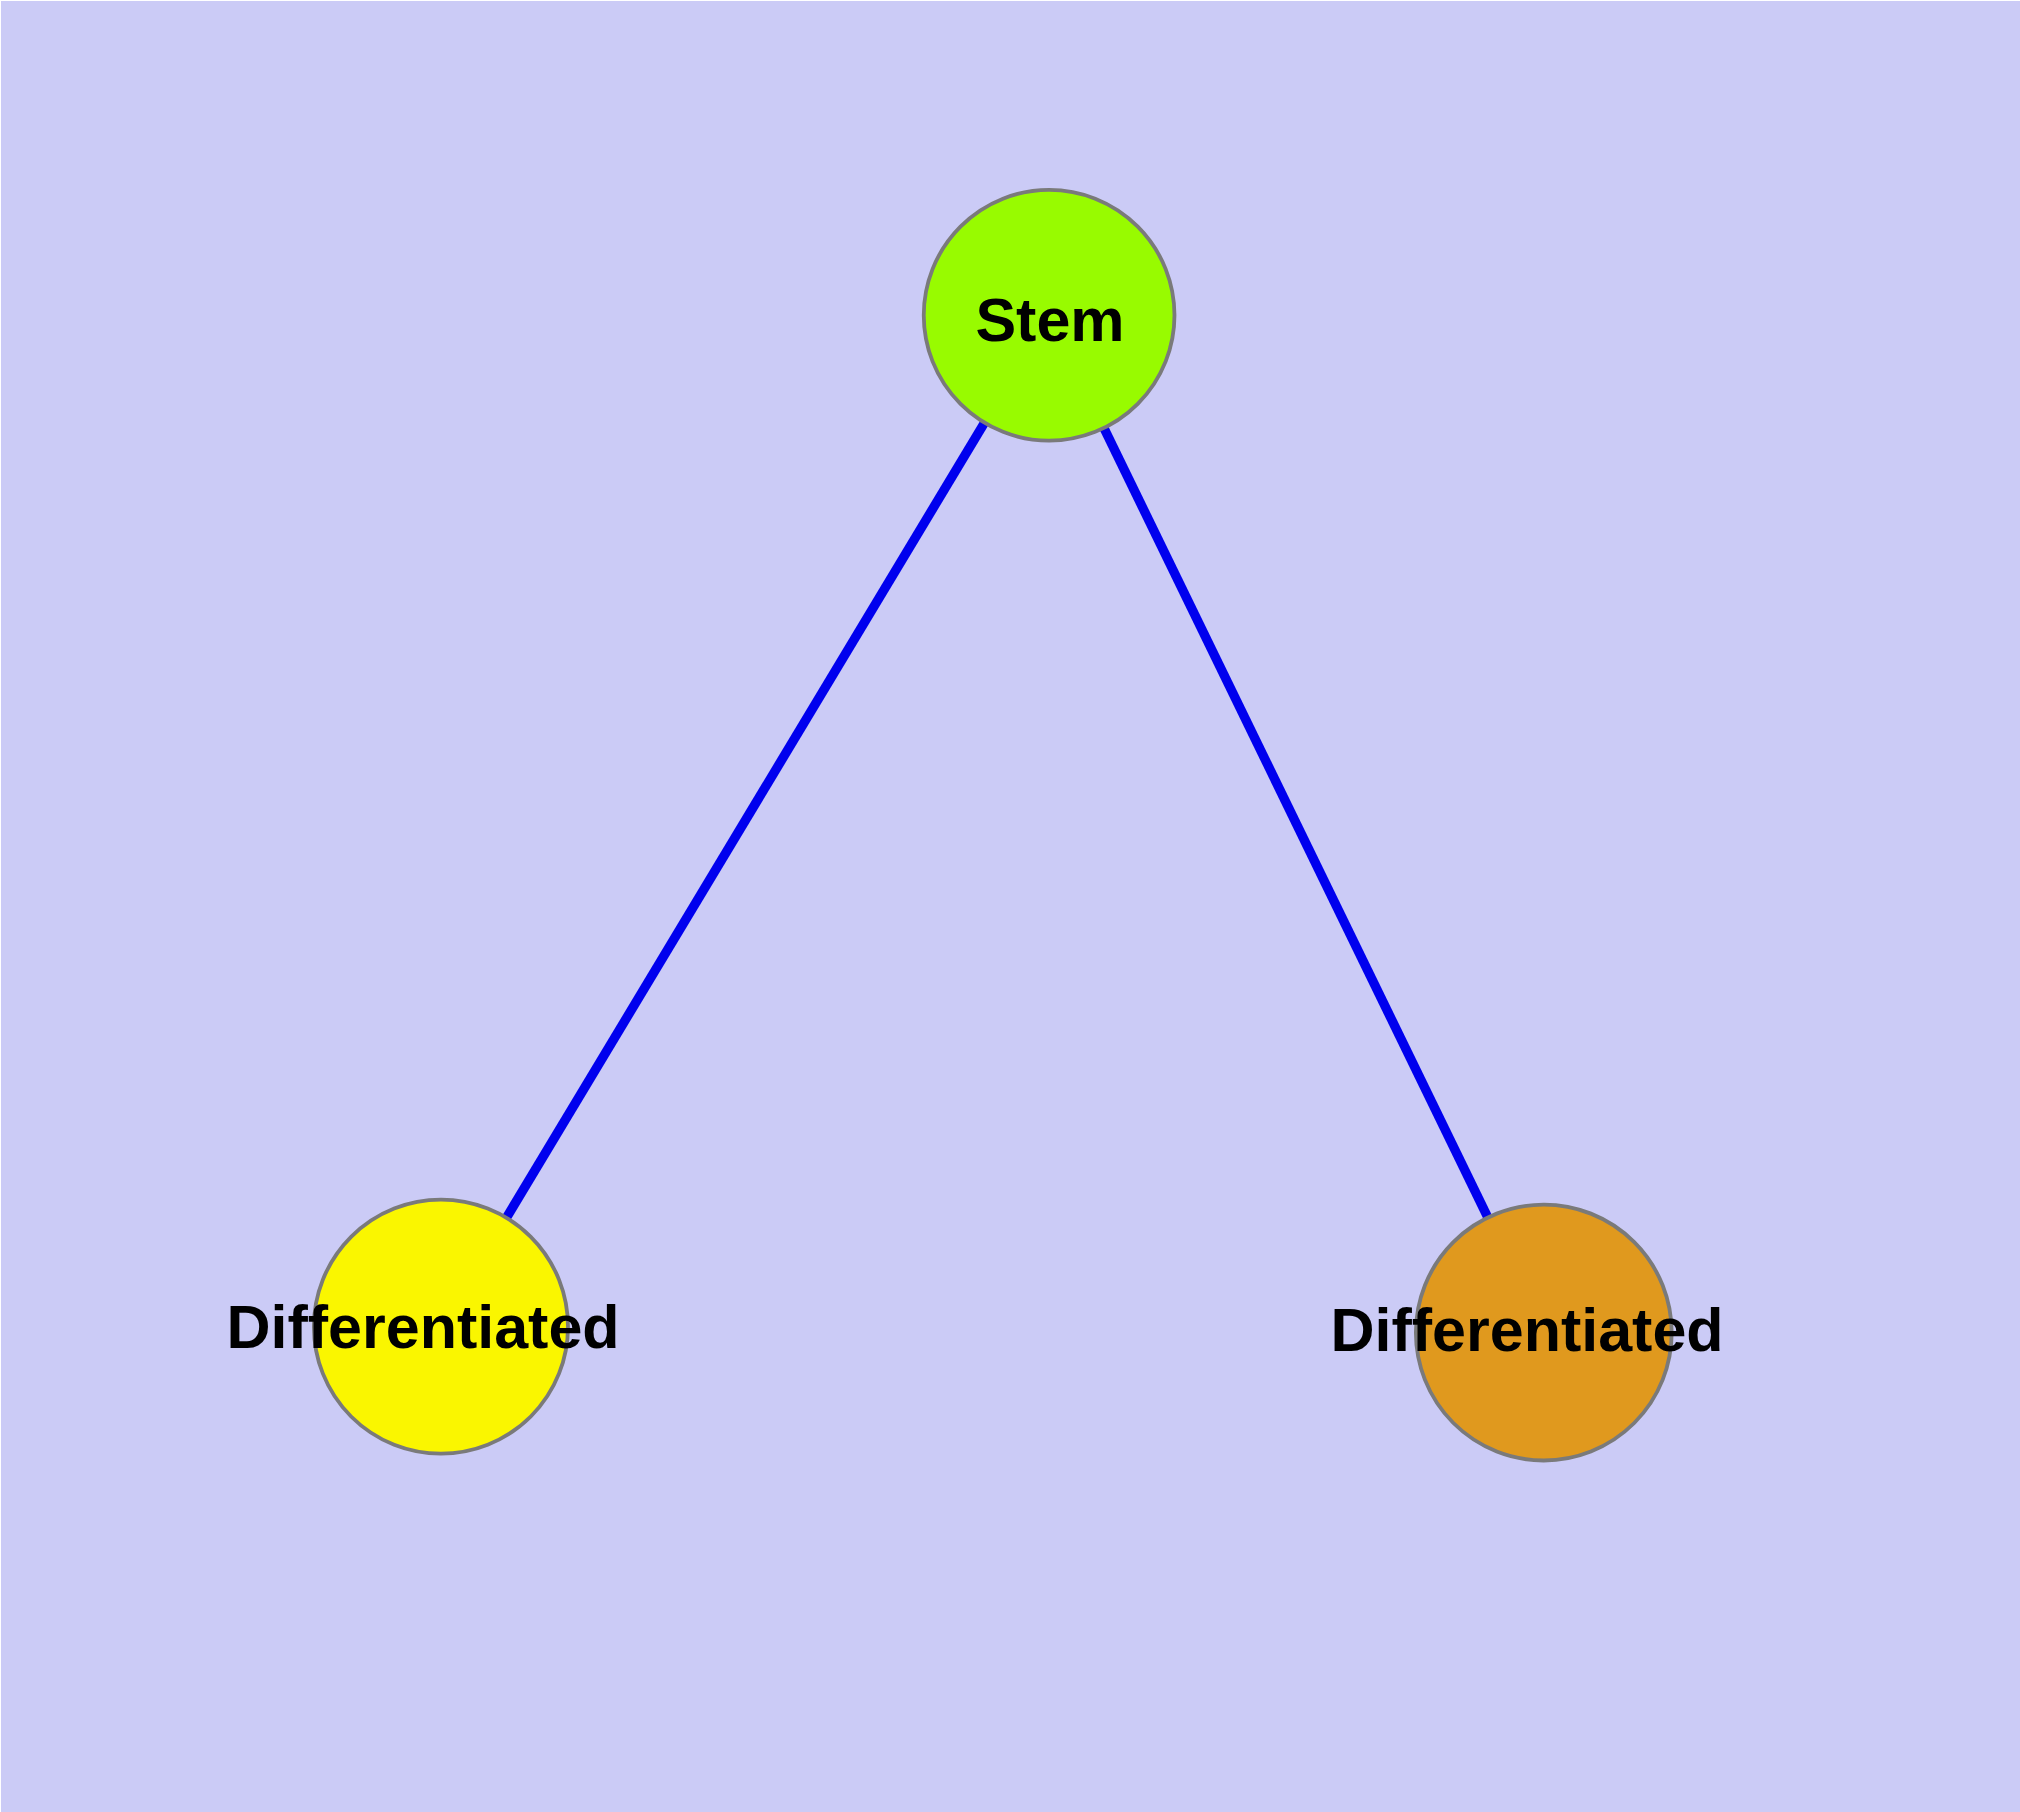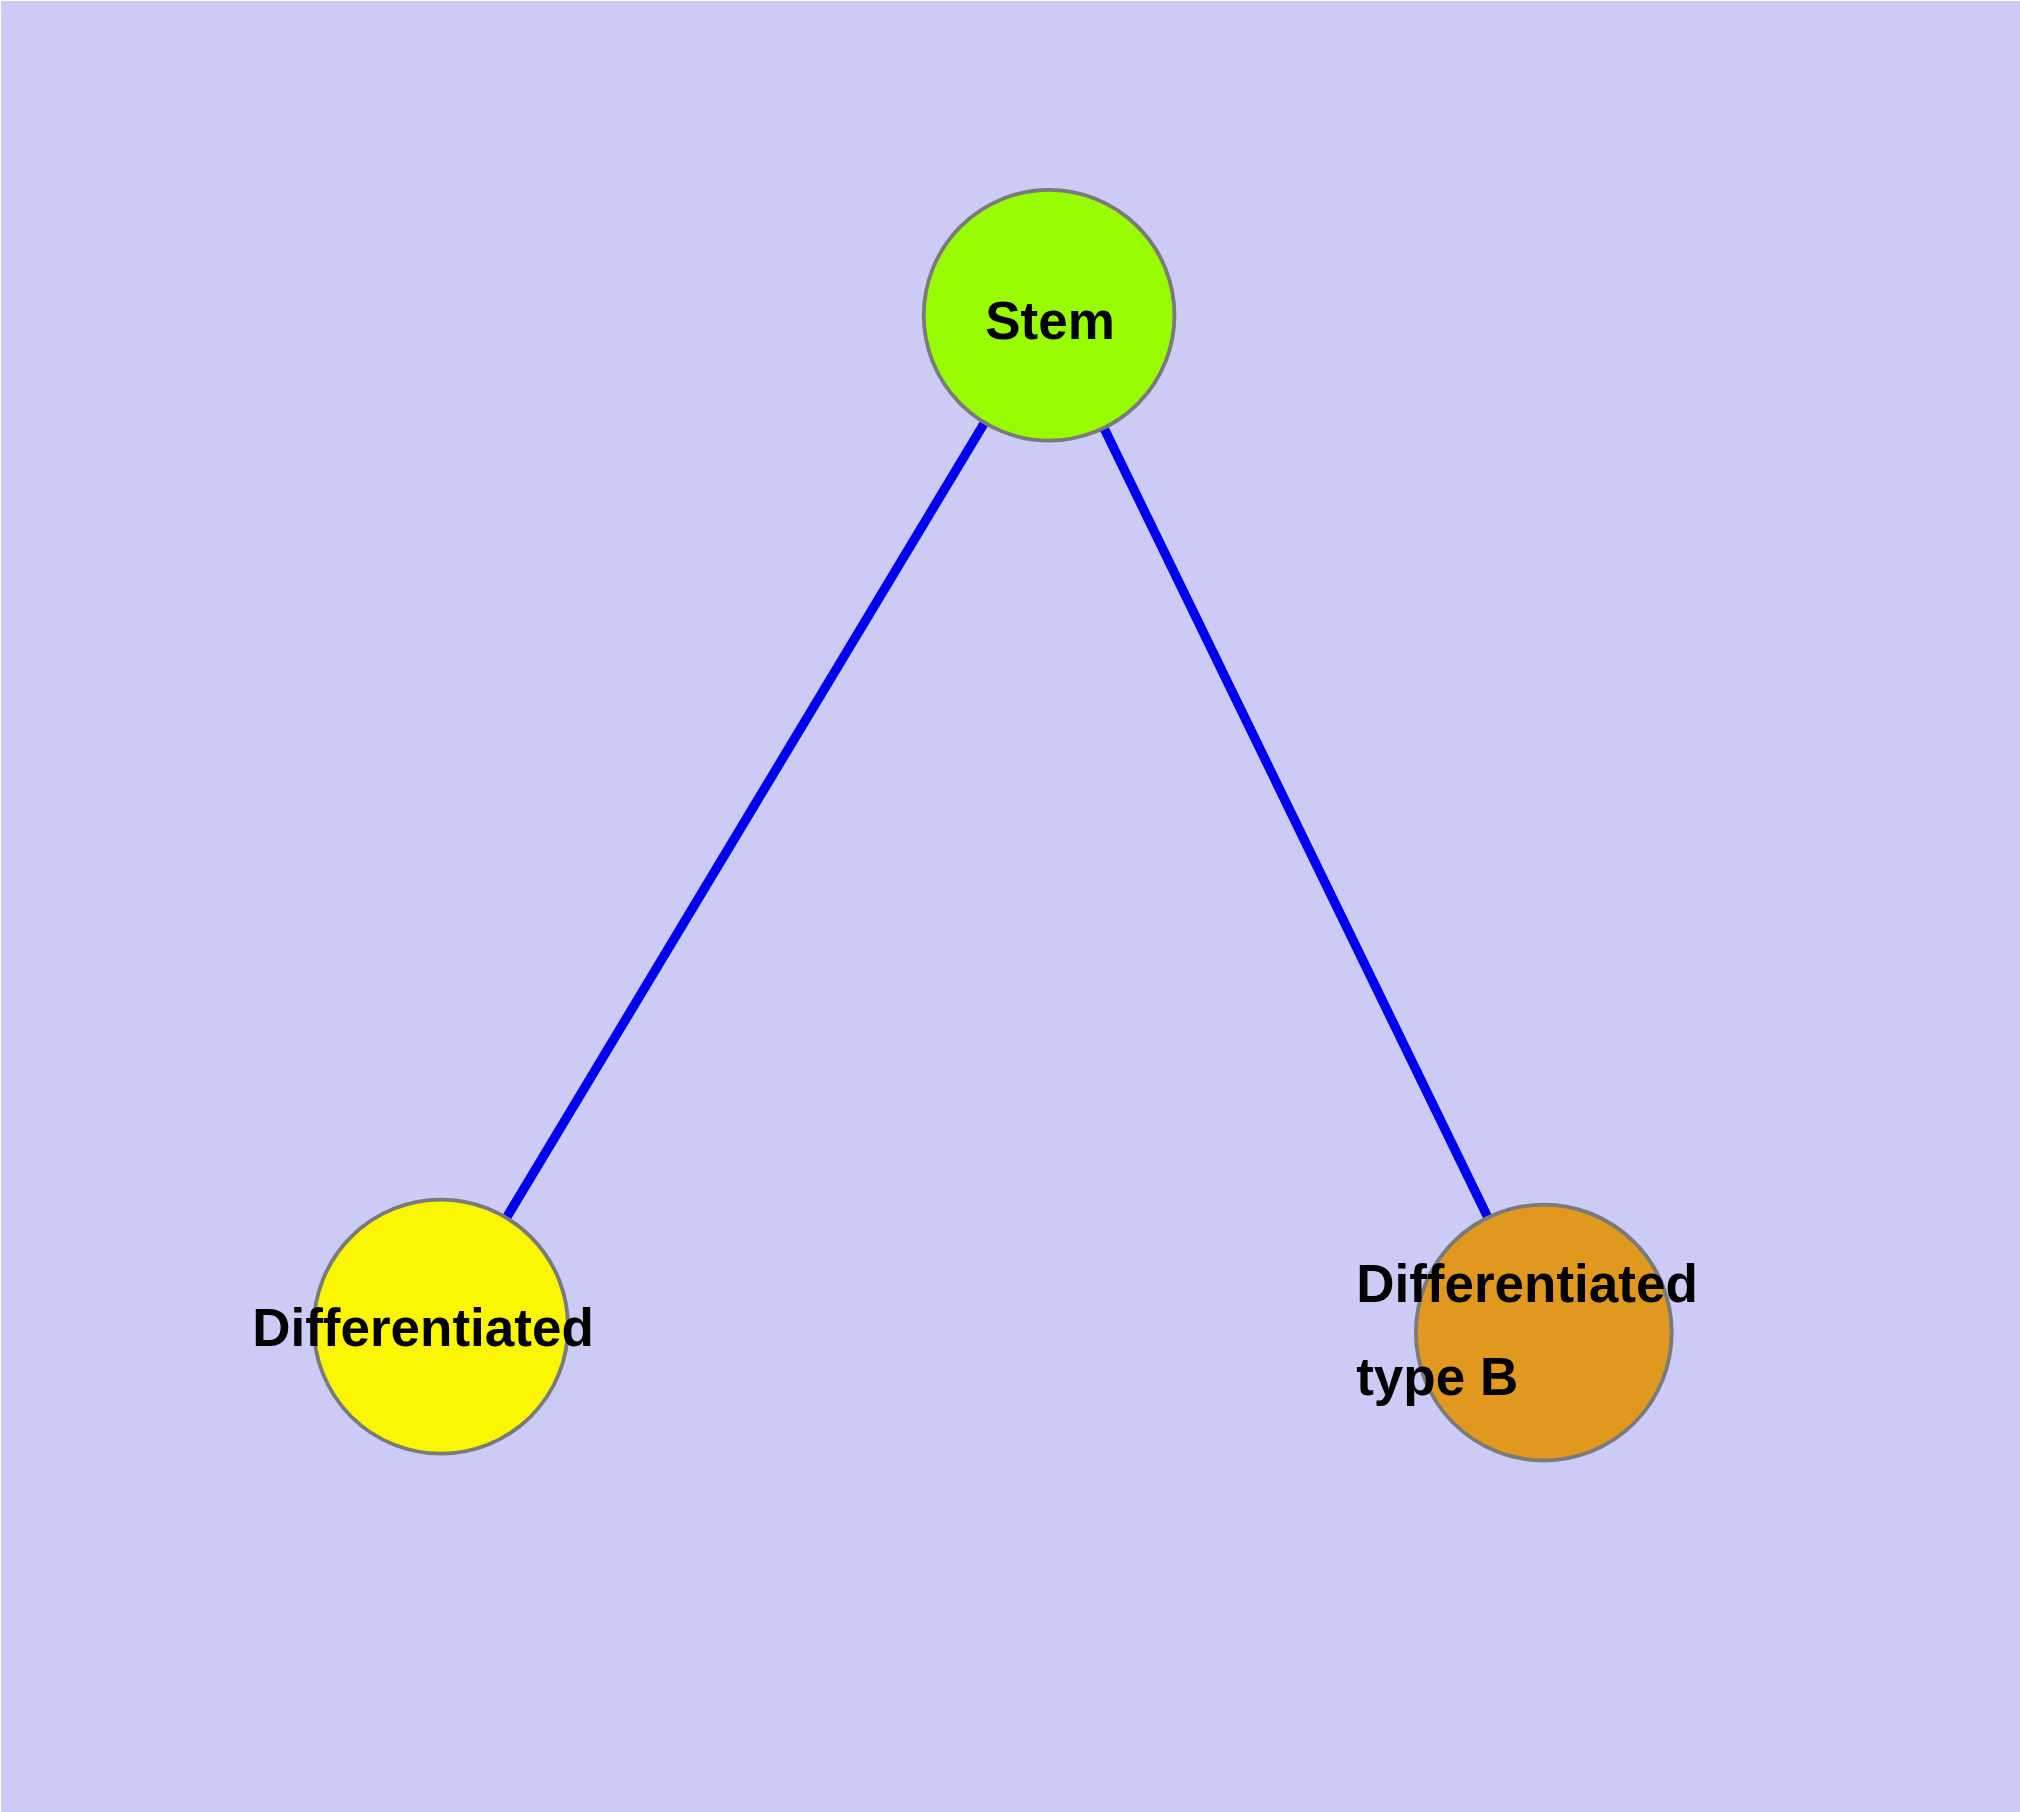--- a/index.html
+++ b/index.html
@@ -29,24 +29,24 @@
     stroke-width: 11;
     stroke-linecap: butt;
   }
   .graph-svg circle {
     stroke-width: 4.5;
   }
   .node-label {
     position: absolute;
     transform: translate(-50%, -50%);
     font-weight: bold;
-    font-size: 53px;
+    font-size: 61px;
     line-height: 93px;
     color: #000000;
-    text-align: left;
+    text-align: center;
     white-space: nowrap;
   }
   .node-label div {
     white-space: nowrap;
   }
 </style>
 </head>
 <body>
 
 <div class="canvas">
@@ -62,17 +62,16 @@
   </svg>
 
   <div class="node-label" style="left:1049px; top:319px;">Stem</div>
 
   <div class="node-label" style="left:422px; top:1326px;">
     <div>Differentiated</div>
   </div>
 
   <div class="node-label" style="left:1526px; top:1329px;">
     <div>Differentiated</div>
-    <div>type B</div>
   </div>
 
 </div>
 
 
 </body></html>

